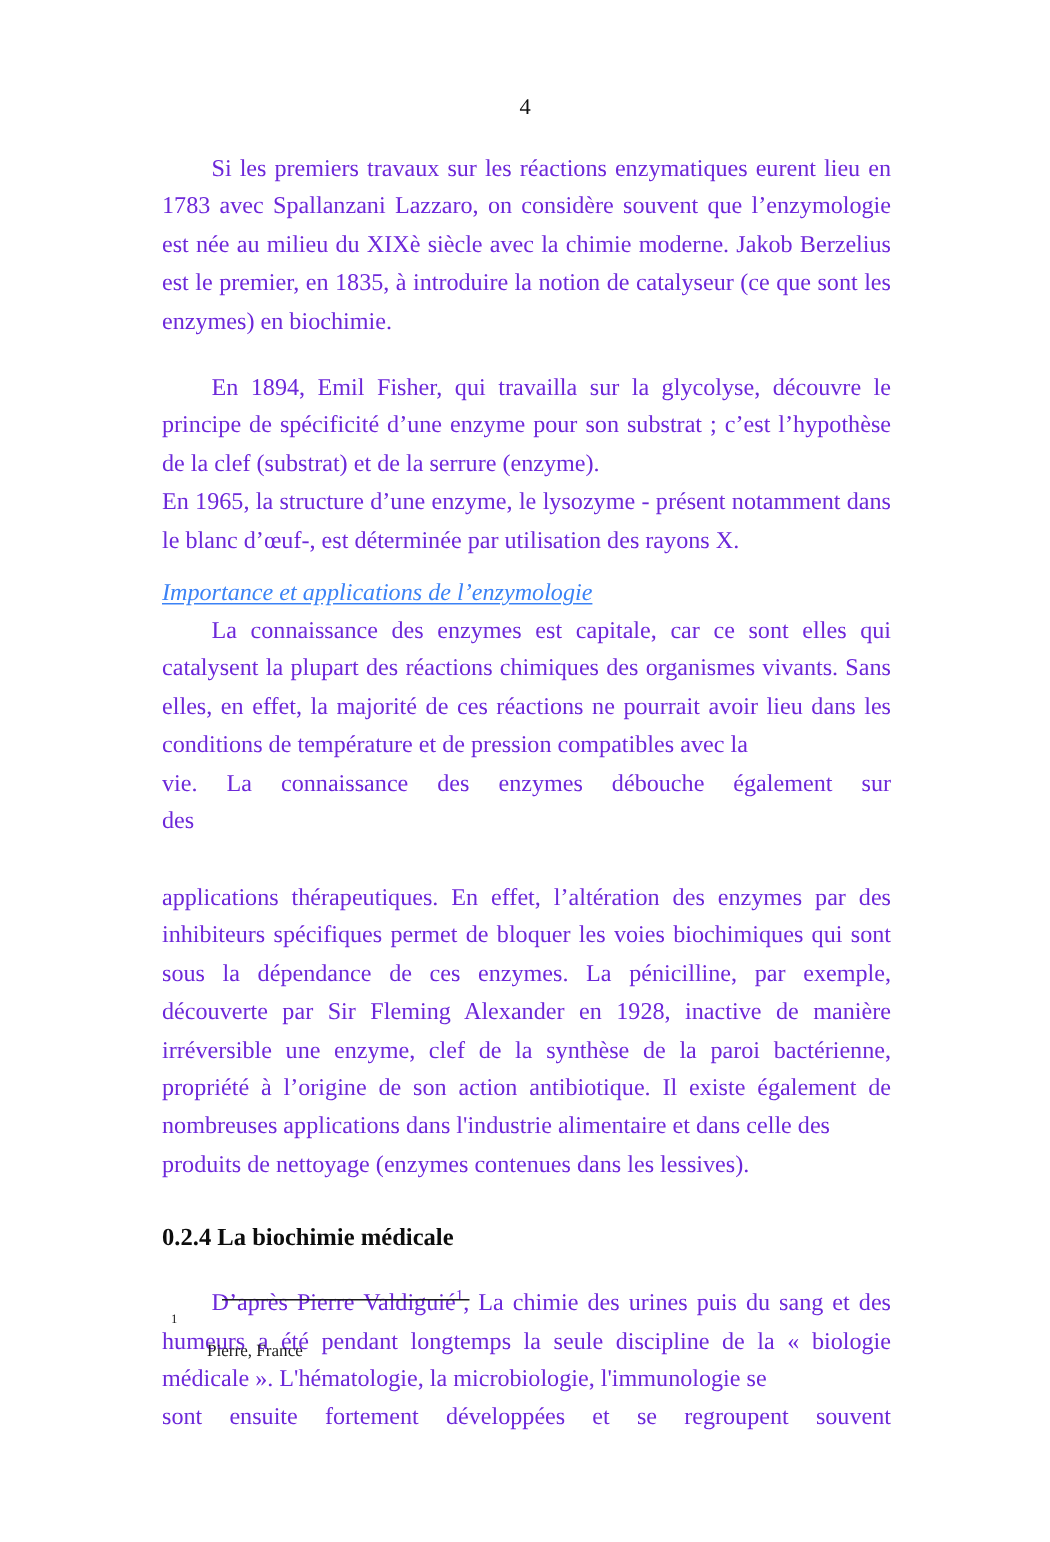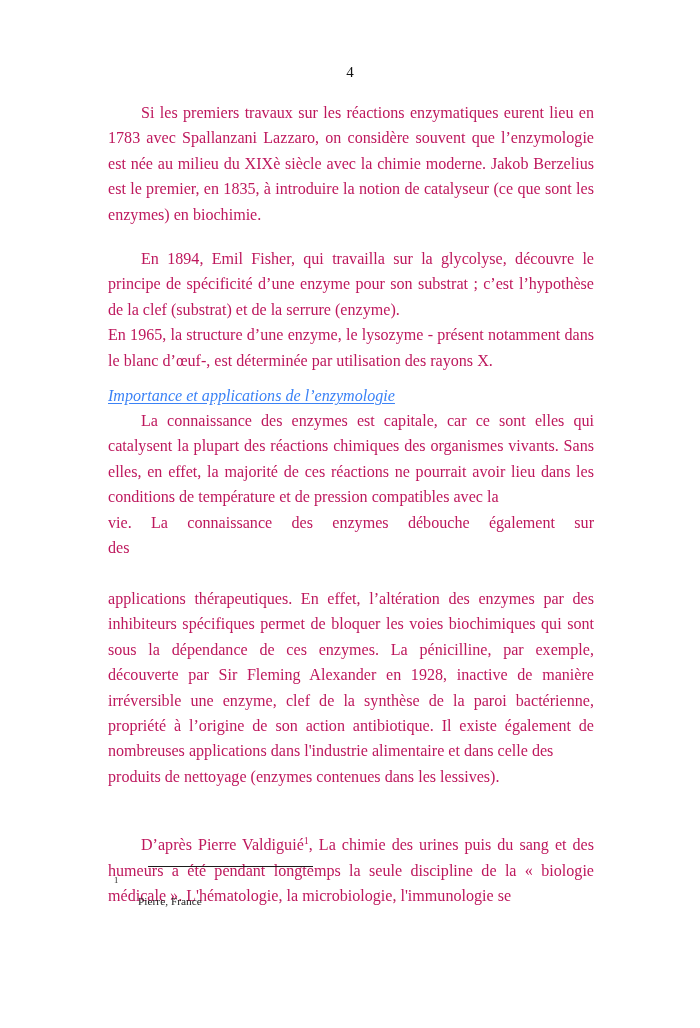--- a/index.html
+++ b/index.html
@@ -30,21 +30,21 @@
     left: 108px;
     top: 100px;
     width: 486px;
   }
   p.para {
     margin: 0;
     text-align: justify;
     text-justify: inter-word;
     font-size: 16.1px;
     line-height: 25.4px;
-    color: #be185d;
+    color: #6d28d9;
     text-indent: 33px;
     hyphens: none;
   }
   p.para.no-indent {
     text-indent: 0;
   }
   .gap-sm { height: 11px; }
   .gap-md { height: 19px; }
   .gap-lg { height: 24px; }
   .subheading {
@@ -143,25 +143,29 @@
     <p class="para no-indent">
         <span class="line-justify loose-xl"><span>vie.</span> <span>La connaissance des enzymes débouche également sur des</span></span>
       </p>
 
     <p class="para no-indent">applications thérapeutiques. En effet, l’altération des enzymes par des inhibiteurs spécifiques permet de bloquer les voies biochimiques qui sont sous la dépendance de ces enzymes. La pénicilline, par exemple, découverte par Sir Fleming Alexander en 1928, inactive de manière irréversible une enzyme, clef de la synthèse de la paroi bactérienne, propriété à l’origine de son action antibiotique. Il existe également de nombreuses applications dans l'industrie alimentaire et dans celle des</p>
 
     <p class="para no-indent">produits de nettoyage (enzymes contenues dans les lessives).</p>
 
     <div class="gap-lg"></div>
 
+    <p class="section-heading">0.2.4 La biochimie médicale</p>
 
     <div class="gap-md"></div>
 
     <p class="para"><span>D’après Pierre Valdiguié</span><sup class="fn-ref">1</sup><span>, La chimie des urines puis du sang et des humeurs a été pendant longtemps la seule discipline de la « biologie médicale ». L'hématologie, la microbiologie, l'immunologie se</span></p>
 
+    <p class="para no-indent">
+        <span class="line-justify loose">sont ensuite fortement développées et se regroupent souvent</span>
+      </p>
 
   </div>
 
   <div class="footnote-zone">
     <div class="footnote-rule"></div>
     <p class="footnote-body"><span class="fn-marker">1</span><span class="footnote-cont">Pierre, France</span></p>
   </div>
 
 </div>
 

